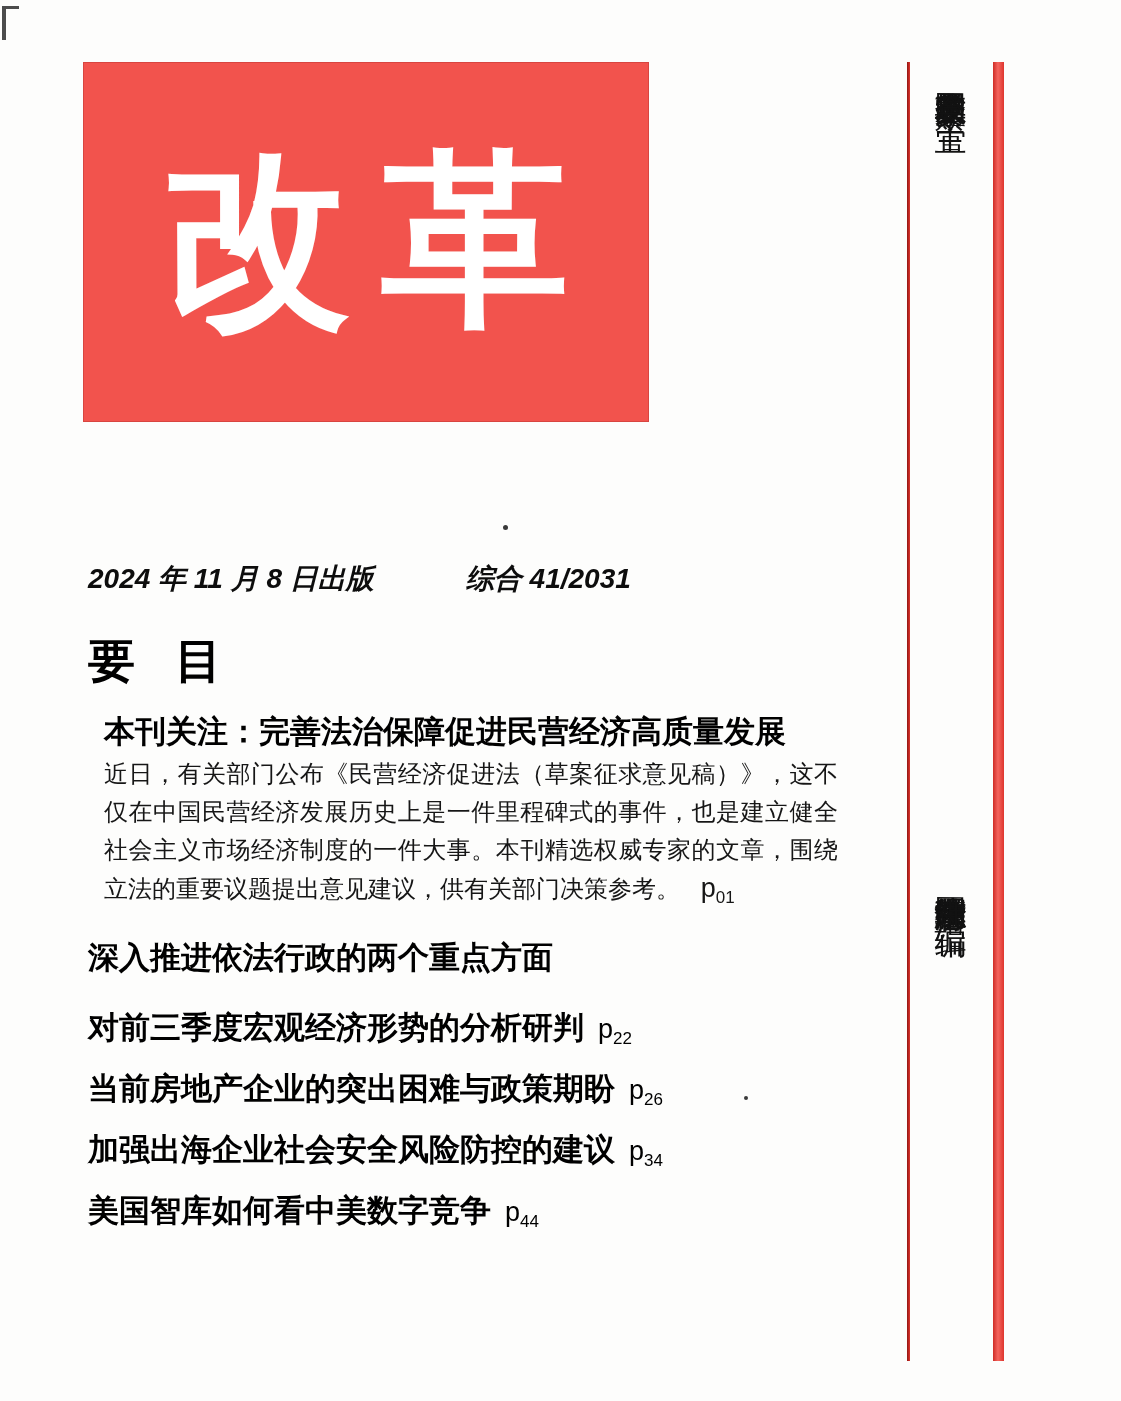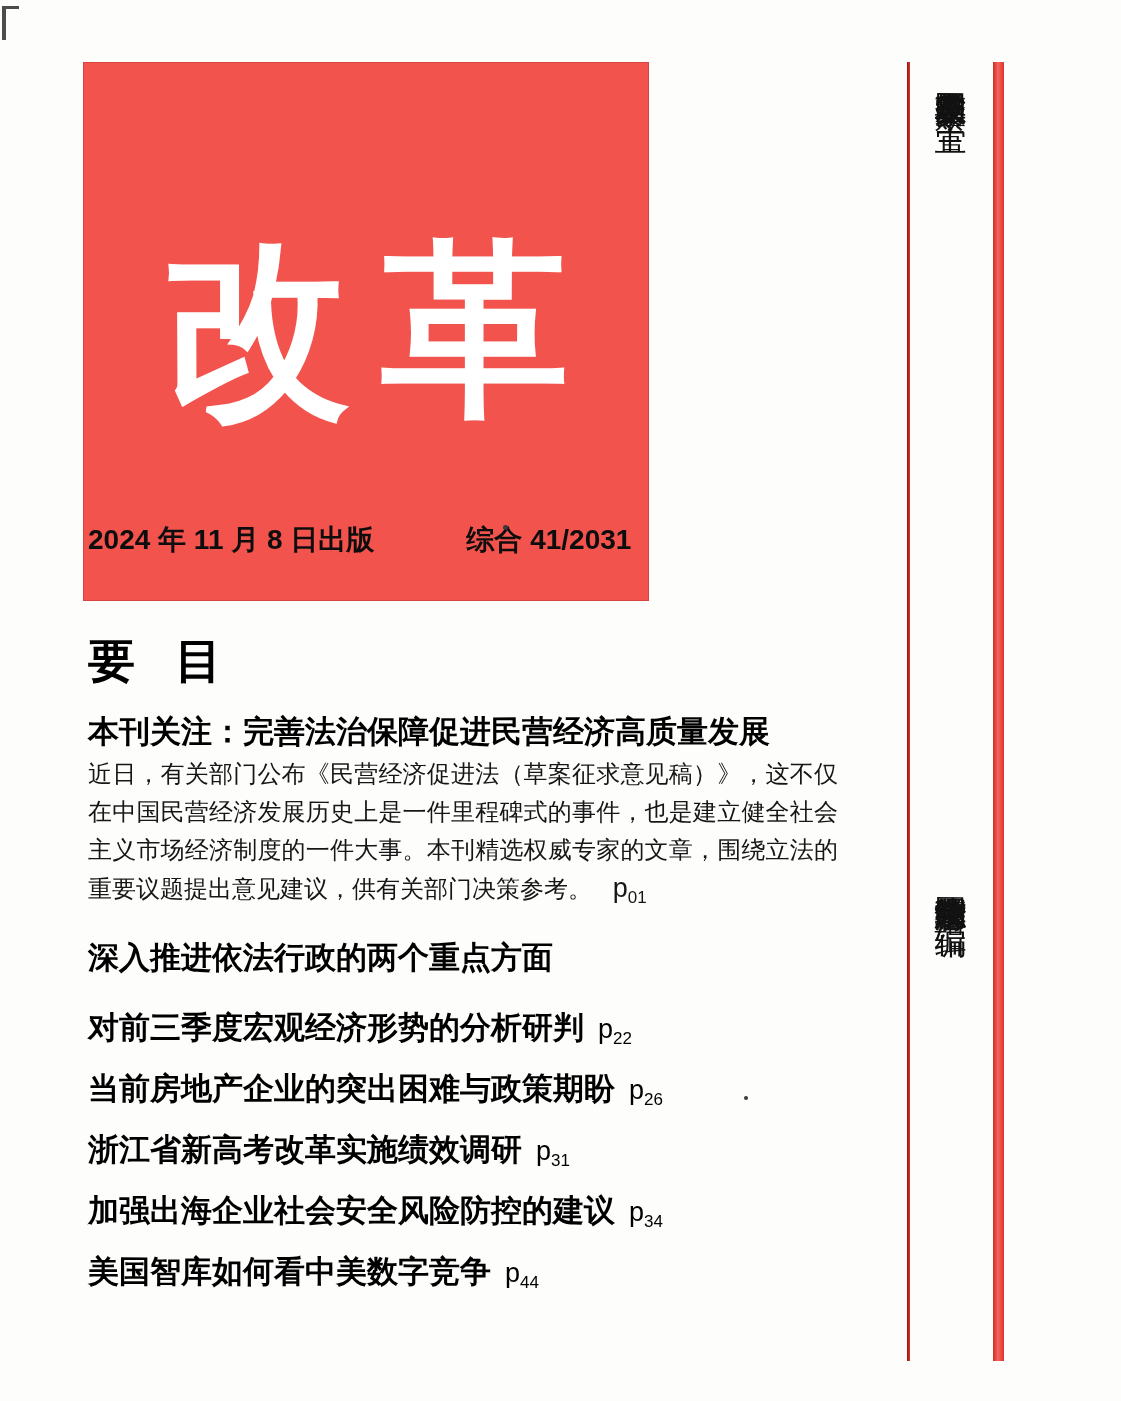--- a/index.html
+++ b/index.html
@@ -14,41 +14,42 @@
   .corner-mark {
     position:absolute; left:2px; top:6px;
     width:13px; height:31px;
     border-left:4px solid #2e2e2e;
     border-top:3px solid #2e2e2e;
     opacity:.85;
   }
   
   .masthead {
     position:absolute; left:83px; top:62px;
-    width:566px; height:539px;
+    width:566px; height:360px;
     background:#f2534d;
     box-shadow:inset 0 0 0 1px #d84540;
     color:#fff;
     font-family:"Liberation Serif", serif;
     font-weight:bold;
     display:flex; flex-direction:column;
     justify-content:center; align-items:center;
     text-align:center;
   }
   .masthead .mast-line {
     font-size:188px; line-height:206px;
     letter-spacing:30px; text-indent:30px;
     white-space:nowrap;
   }
   
   .issue-line {
-    position:absolute; left:88px; top:521px;
+    position:absolute; left:88px; top:560px;
     display:flex; align-items:center;
     font-size:28px; font-weight:bold; color:#0d0d0d;
     white-space:nowrap;
+    font-style:italic;
   }
   .issue-line .edition { margin-left:92px; }
   
   .speck { position:absolute; background:#3a3a3a; border-radius:50%; }
   .speck-1 { left:503px; top:525px; width:5px; height:5px; }
   .speck-2 { left:744px; top:1096px; width:4px; height:4px; }
   
   .toc {
     position:absolute; left:88px; top:640px;
     width:750px; color:#000;
@@ -123,43 +124,40 @@
 </div>
 
 <div class="speck speck-1"></div>
 <div class="speck speck-2"></div>
 
 <div class="toc">
   <div class="toc-heading">
     <span>要</span><span class="h2char">目</span>
   </div>
 
-  <div class="article first" style="margin-top:30px;">
+  <div class="article first" style="margin-top:30px;margin-left:16px;">
     <div class="article-title">本刊关注：完善法治保障促进民营经济高质量发展</div>
     <div class="article-summary">
       <span>近日，有关部门公布《民营经济促进法（草案征求意见稿）》，这不仅在中国民营经济发展历史上是一件里程碑式的事件，也是建立健全社会主义市场经济制度的一件大事。本刊精选权威专家的文章，围绕立法的重要议题提出意见建议，供有关部门决策参考。</span>
       <span class="pmark"><span>p</span><sub>01</sub></span>
     </div>
   </div>
 
   <div class="article gap-lg">
     <div class="article-title">深入推进依法行政的两个重点方面</div>
   </div>
 
   <div class="article row gap-lg">
     <span class="article-title"><span>对前三季度宏观经济形势的分析研判</span><span class="pmark"><span>p</span><sub>22</sub></span></span>
   </div>
 
   <div class="article row">
     <span class="article-title"><span>当前房地产企业的突出困难与政策期盼</span><span class="pmark"><span>p</span><sub>26</sub></span></span>
   </div>
 
-  <div class="article row">
-    <span class="article-title"><span>浙江省新高考改革实施绩效调研</span><span class="pmark"><span>p</span><sub>31</sub></span></span>
-  </div>
 
   <div class="article row">
     <span class="article-title"><span>加强出海企业社会安全风险防控的建议</span><span class="pmark"><span>p</span><sub>34</sub></span></span>
   </div>
 
   <div class="article row">
     <span class="article-title"><span>美国智库如何看中美数字竞争</span><span class="pmark"><span>p</span><sub>44</sub></span></span>
   </div>
 </div>
 

